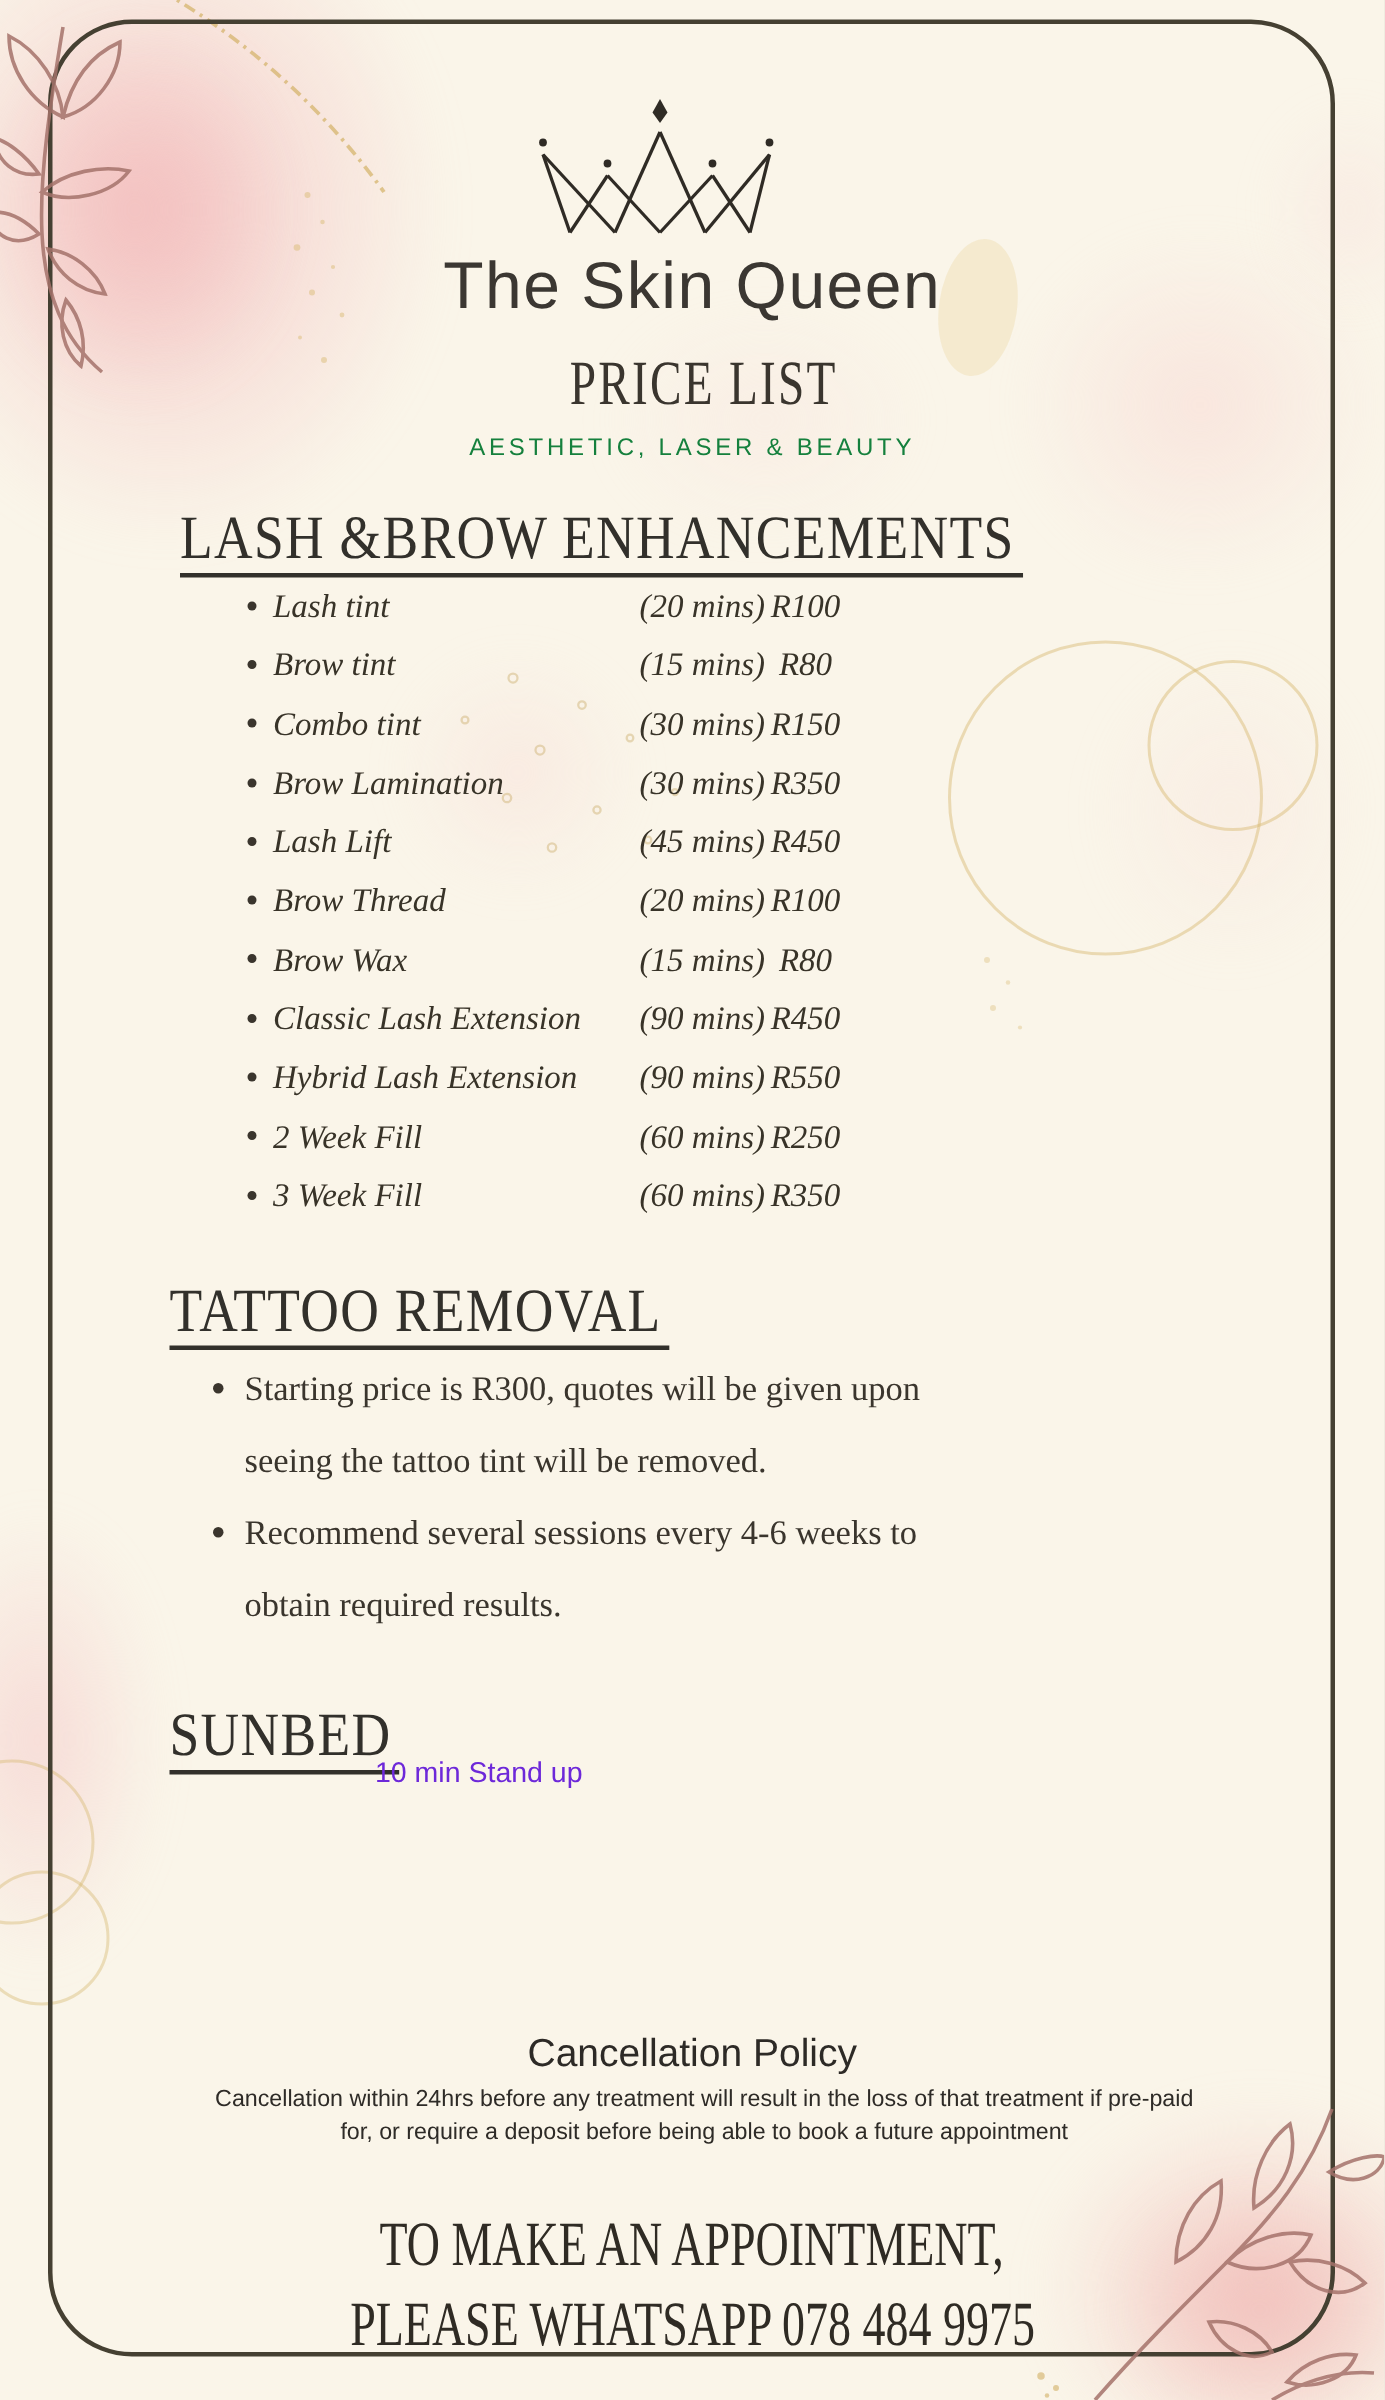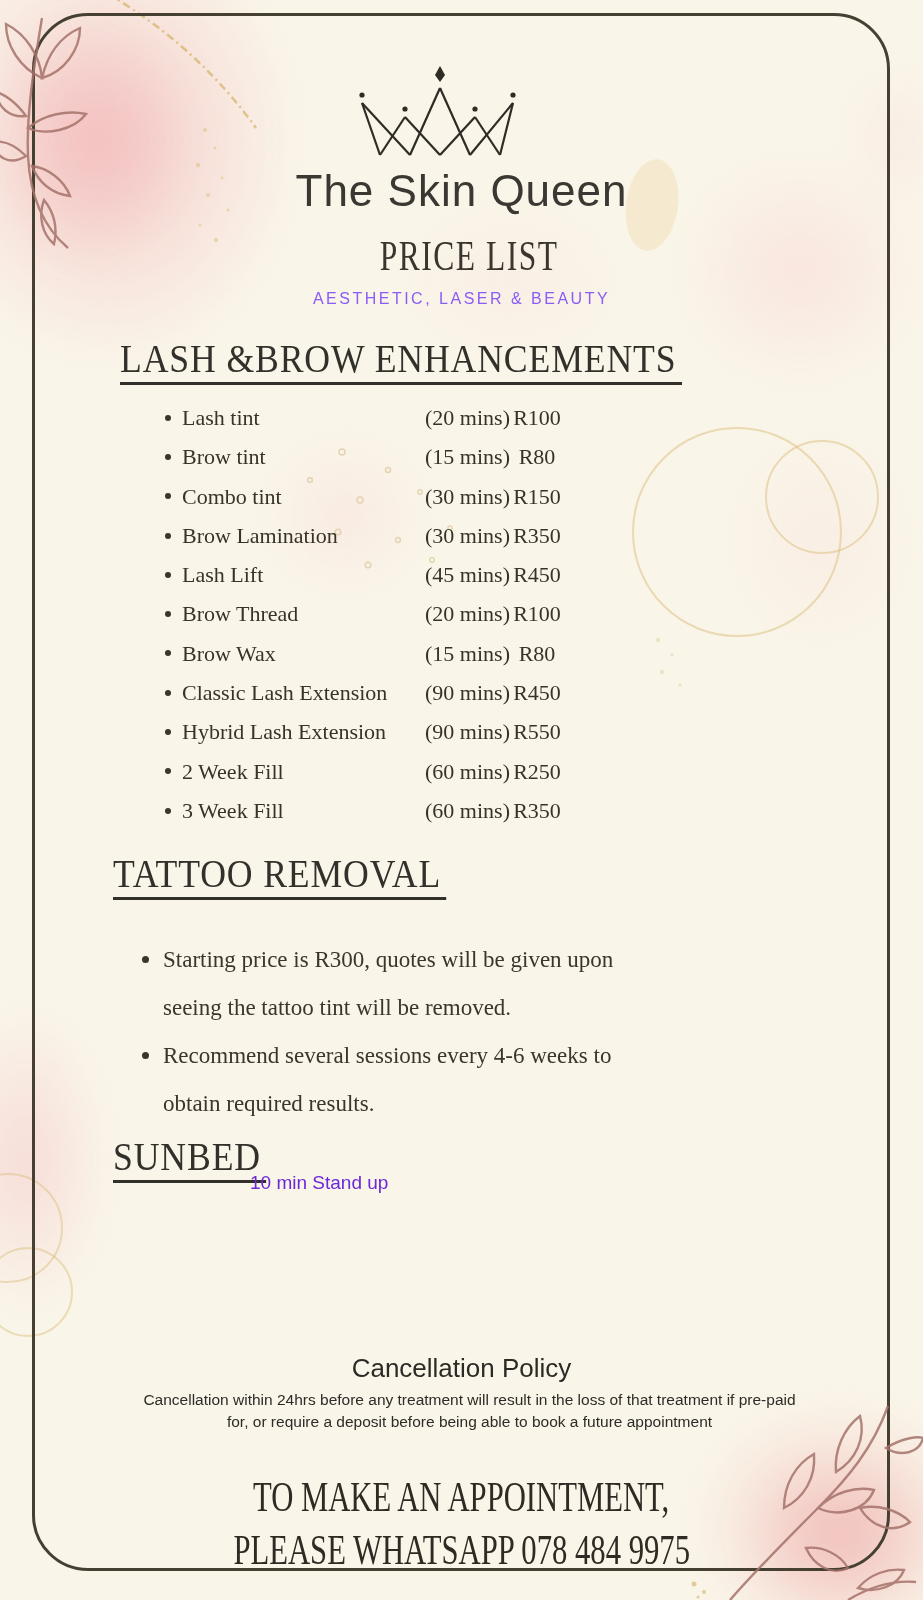--- a/index.html
+++ b/index.html
@@ -35,39 +35,39 @@
   .content{position:absolute;inset:0;z-index:5;}
   .abs{position:absolute;}
   .center{left:0;right:0;text-align:center;}
   .crown{left:348px;top:60px;}
   .brand-name{
     top:166px;font-family:"Liberation Sans",sans-serif;font-size:44px;
     font-weight:400;letter-spacing:1px;color:#3b3732;
   }
   .price-list{top:232px;padding-left:16px;}
   .price-list span{display:inline-block;font-size:42px;letter-spacing:2px;transform:scaleX(.75);transform-origin:center;color:#3a352e;white-space:nowrap;}
-  .tagline{top:290px;font-family:"Liberation Sans",sans-serif;font-size:16px;letter-spacing:2.5px;color:#8b5cf6;}
+  .tagline{top:290px;font-family:"Liberation Sans",sans-serif;font-size:16px;letter-spacing:2.5px;color:#15803d;}
   .sec-title{
     display:inline-block;font-size:41px;letter-spacing:1px;line-height:1;
     color:#32302b;border-bottom:3px solid #32302b;padding:0 6px 3px 0;
     transform:scaleX(.87);transform-origin:0 50%;white-space:nowrap;
   }
   .lash-title{left:120px;top:338px;}
   .tattoo-title{left:113px;top:853px;}
   .sunbed-title{left:113px;top:1136px;}
-  .svc-list{left:120px;top:398px;width:472px;}
+  .svc-list{left:120px;top:384px;width:472px;font-style:italic;}
   .svc-row{position:relative;height:39.3px;line-height:39.3px;font-size:22px;color:#383328;}
   .svc-row::before{
     content:'';position:absolute;left:45px;top:50%;margin-top:-3px;
     width:6px;height:6px;border-radius:50%;background:#3a352d;
   }
   .svc-name{position:absolute;left:62px;white-space:nowrap;}
   .svc-time{position:absolute;left:250px;width:140px;text-align:right;}
   .svc-price{position:absolute;right:0;width:110px;text-align:center;}
-  .big-bullets{left:142px;top:936px;width:560px;}
+  .big-bullets{left:142px;top:902px;width:560px;}
   .big-bullets .bb{position:relative;padding-left:21px;font-size:23px;line-height:48px;color:#3a352d;}
   .big-bullets .bb::before{
     content:'';position:absolute;left:0;top:20px;width:7px;height:7px;border-radius:50%;background:#3a352d;
   }
   .bb-line{display:block;white-space:nowrap;}
   .sunbed-note{left:250px;top:1158px;font-family:"Liberation Sans",sans-serif;font-size:19px;color:#6d28d9;margin-top:14px;}
   .sun-bullets{left:158px;top:1205px;}
   .sun-bullets .bb{position:relative;padding-left:24px;font-size:23px;line-height:47px;color:#3a352d;white-space:nowrap;}
   .sun-bullets .bb::before{
     content:'';position:absolute;left:0;top:20px;width:7px;height:7px;border-radius:50%;background:#3a352d;

